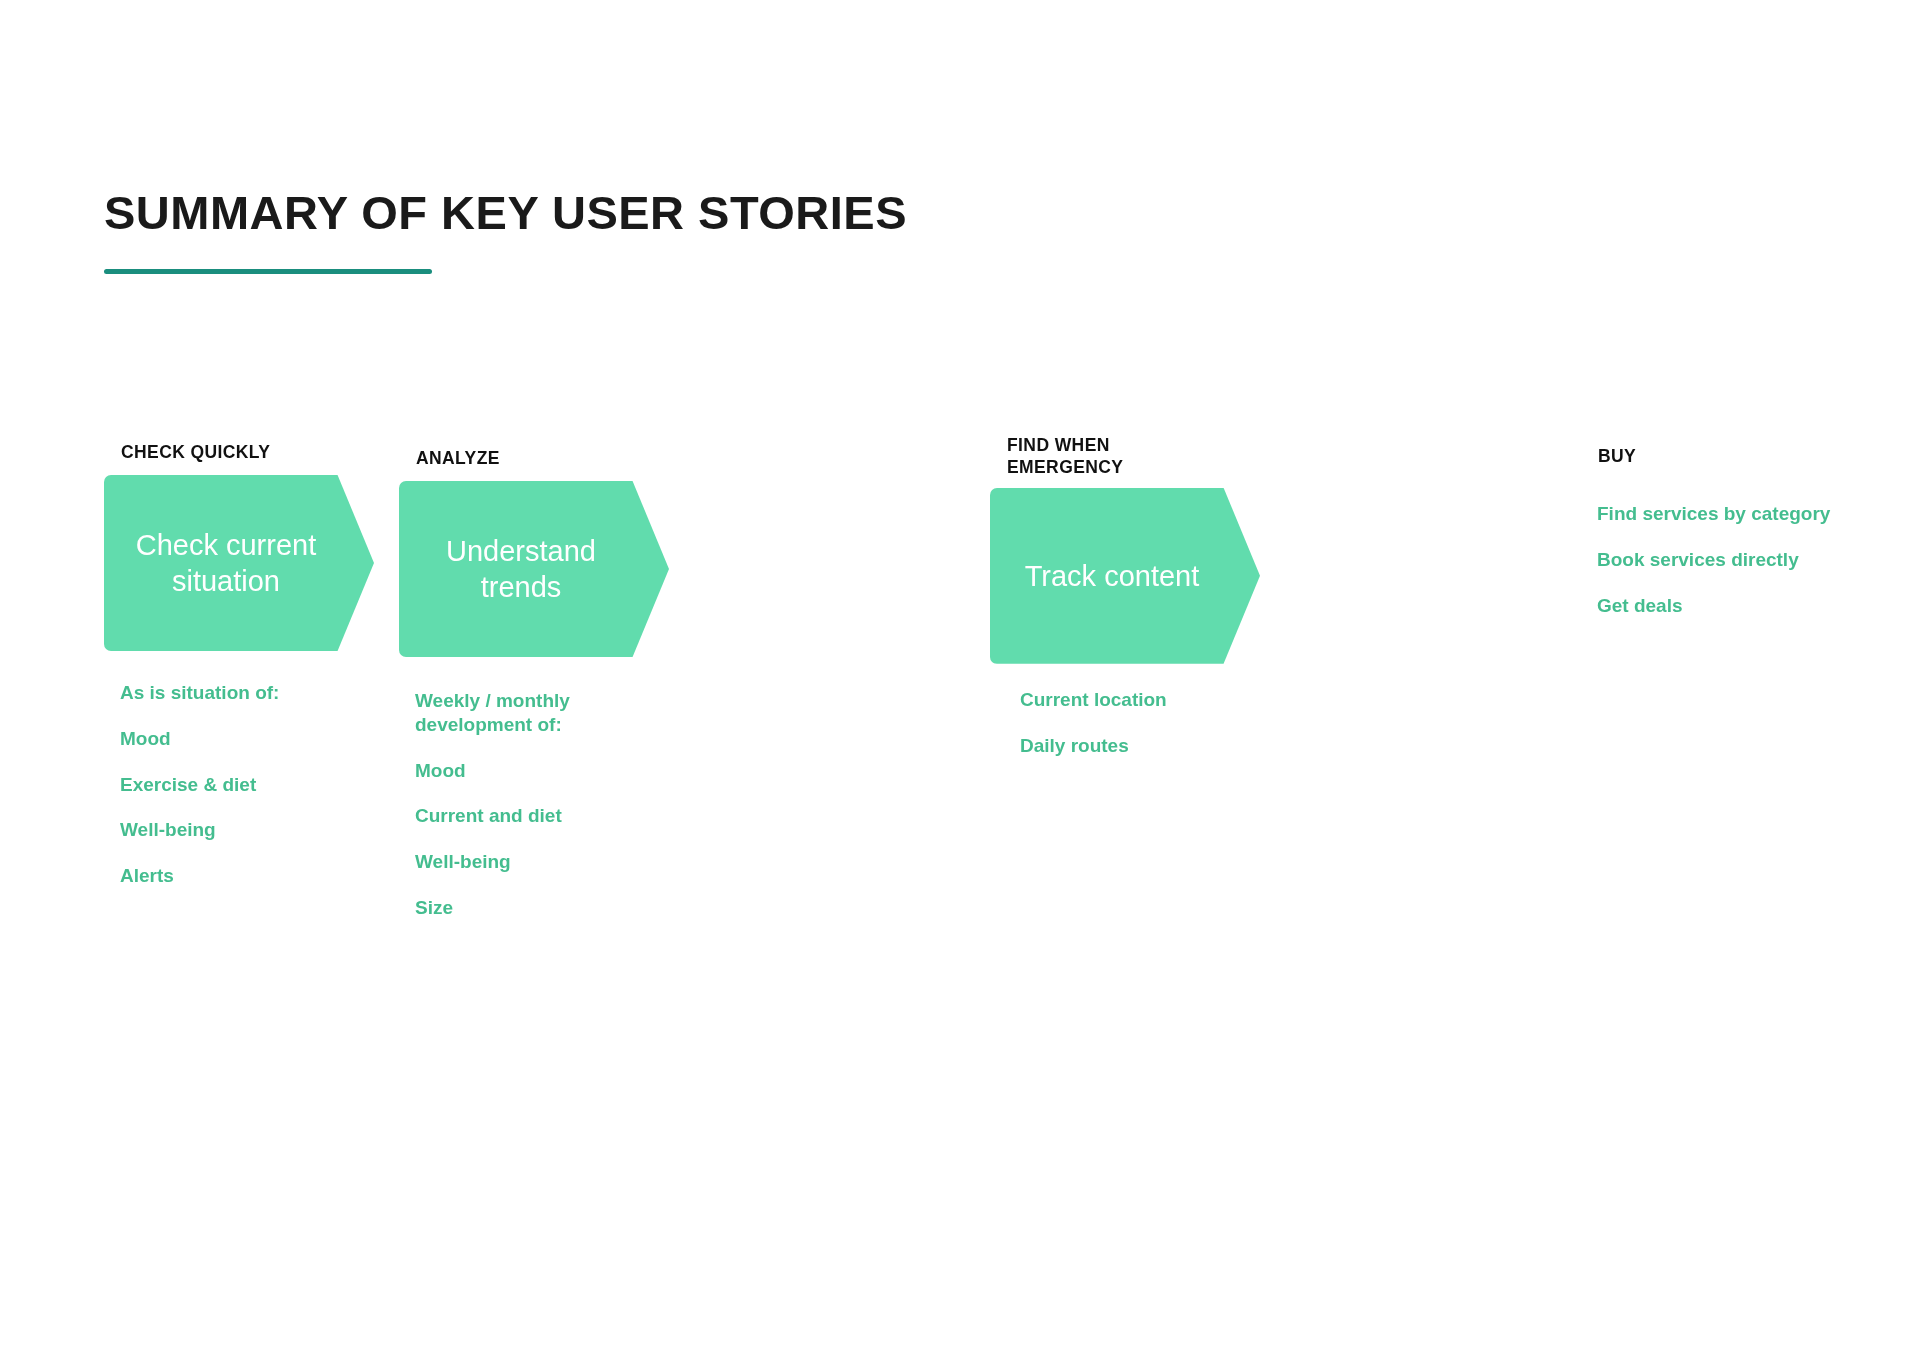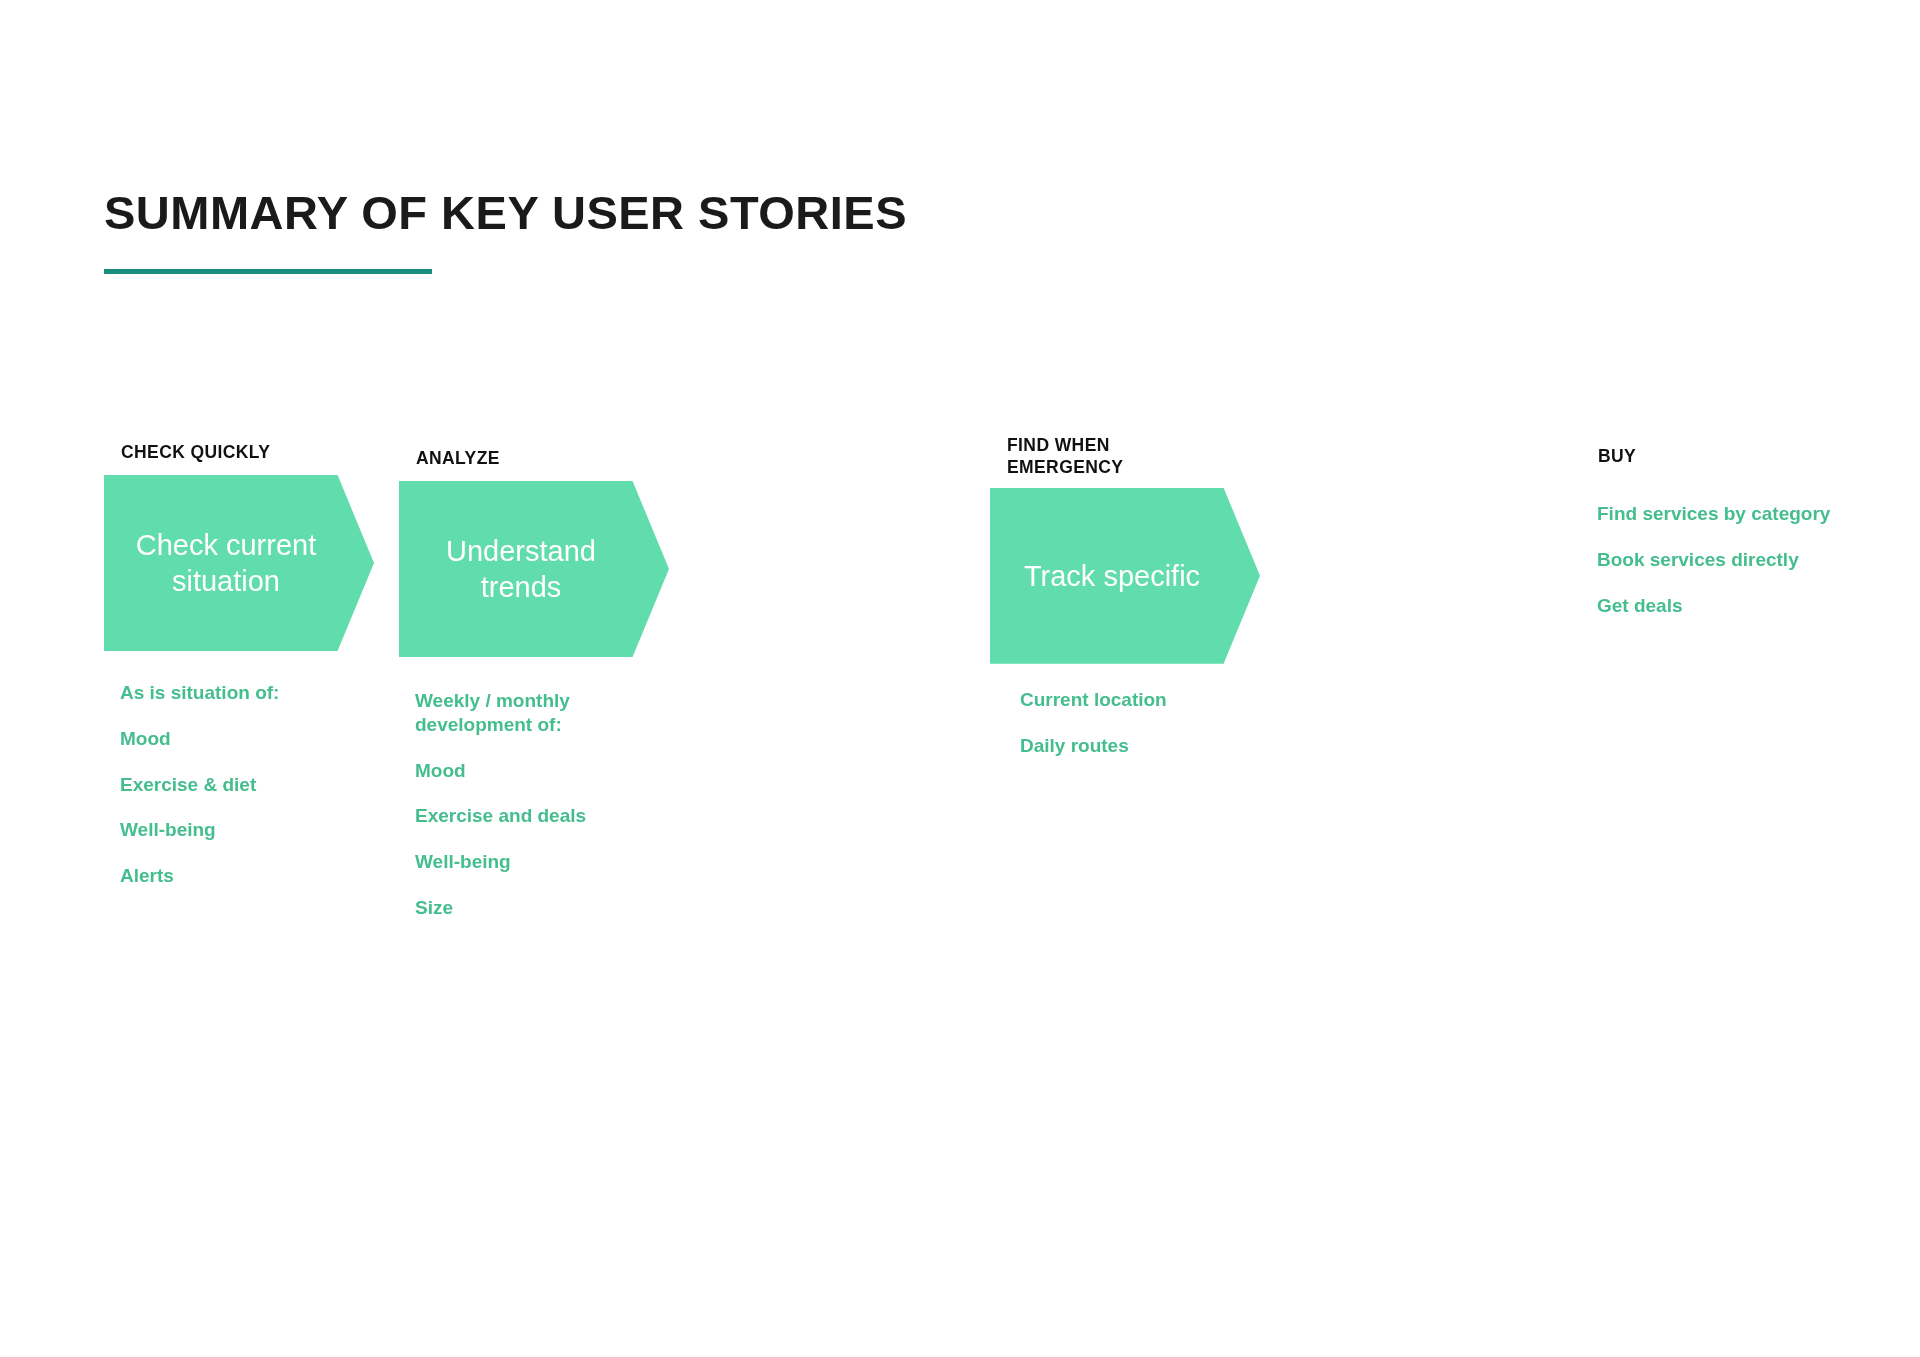--- a/index.html
+++ b/index.html
@@ -1,16 +1,16 @@
 <!DOCTYPE html>
 <html><head>
 <meta charset="utf-8">
 <title>Summary of Key User Stories</title>
 <style>
-  * { box-sizing: border-box; margin: 0; padding: 0; }
+  * { box-sizing: border-box; margin: 0; padding: 0; border-radius: 7px; }
 
   html, body {
     width: 1920px;
     height: 1357px;
     background: #ffffff;
     font-family: "Liberation Sans", sans-serif;
     overflow: hidden;
   }
 
   .slide {
@@ -159,32 +159,32 @@
     </div>
 
     <div class="stage stage-1">
       <div class="stage-header">ANALYZE</div>
       <div class="arrow">
         <div class="arrow-label">Understand trends</div>
       </div>
       <div class="bullets">
         <div class="bullet">Weekly / monthly development of:</div>
         <div class="bullet">Mood</div>
-        <div class="bullet">Exercise and deals</div>
+        <div class="bullet">Current and diet</div>
         <div class="bullet">Well-being</div>
         <div class="bullet">Size</div>
       </div>
     </div>
 
 
     <div class="stage stage-3 two-line-header">
       <div class="stage-header">FIND WHEN
 EMERGENCY</div>
       <div class="arrow">
-        <div class="arrow-label">Track specific</div>
+        <div class="arrow-label">Track content</div>
       </div>
       <div class="bullets">
         <div class="bullet">Current location</div>
         <div class="bullet">Daily routes</div>
       </div>
     </div>
 
 
     <div class="stage stage-5">
       <div class="stage-header">BUY</div>

